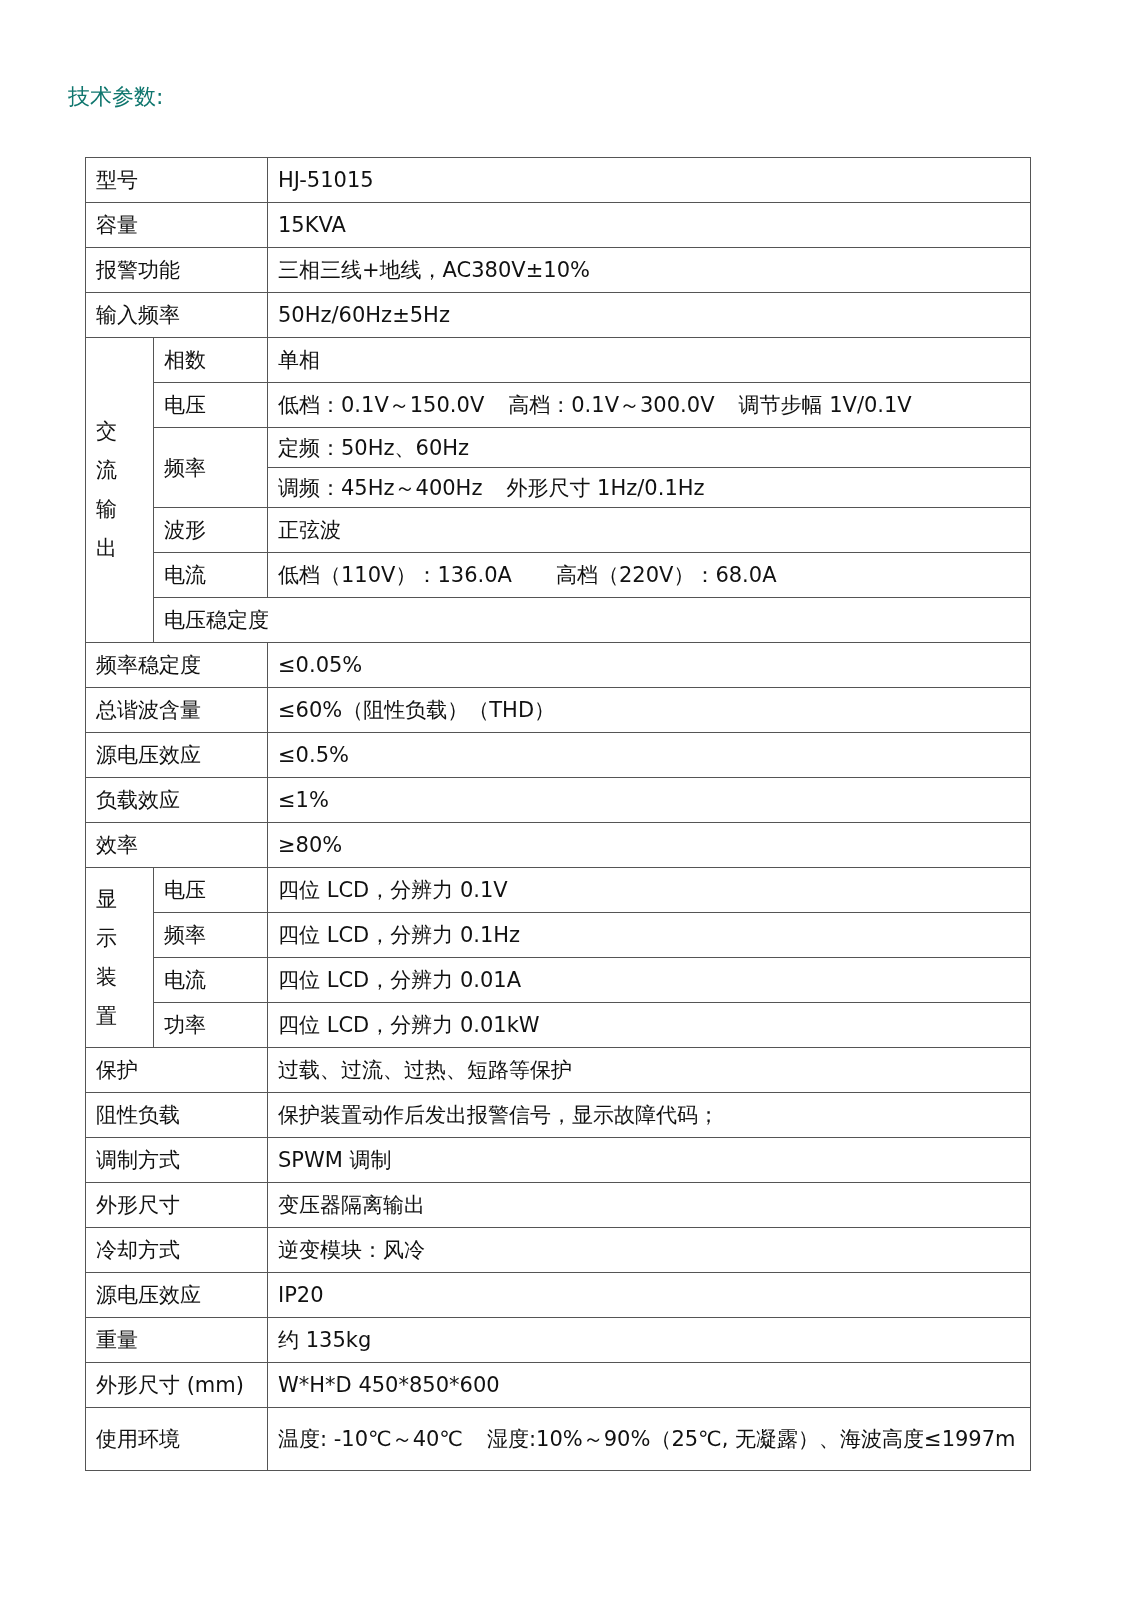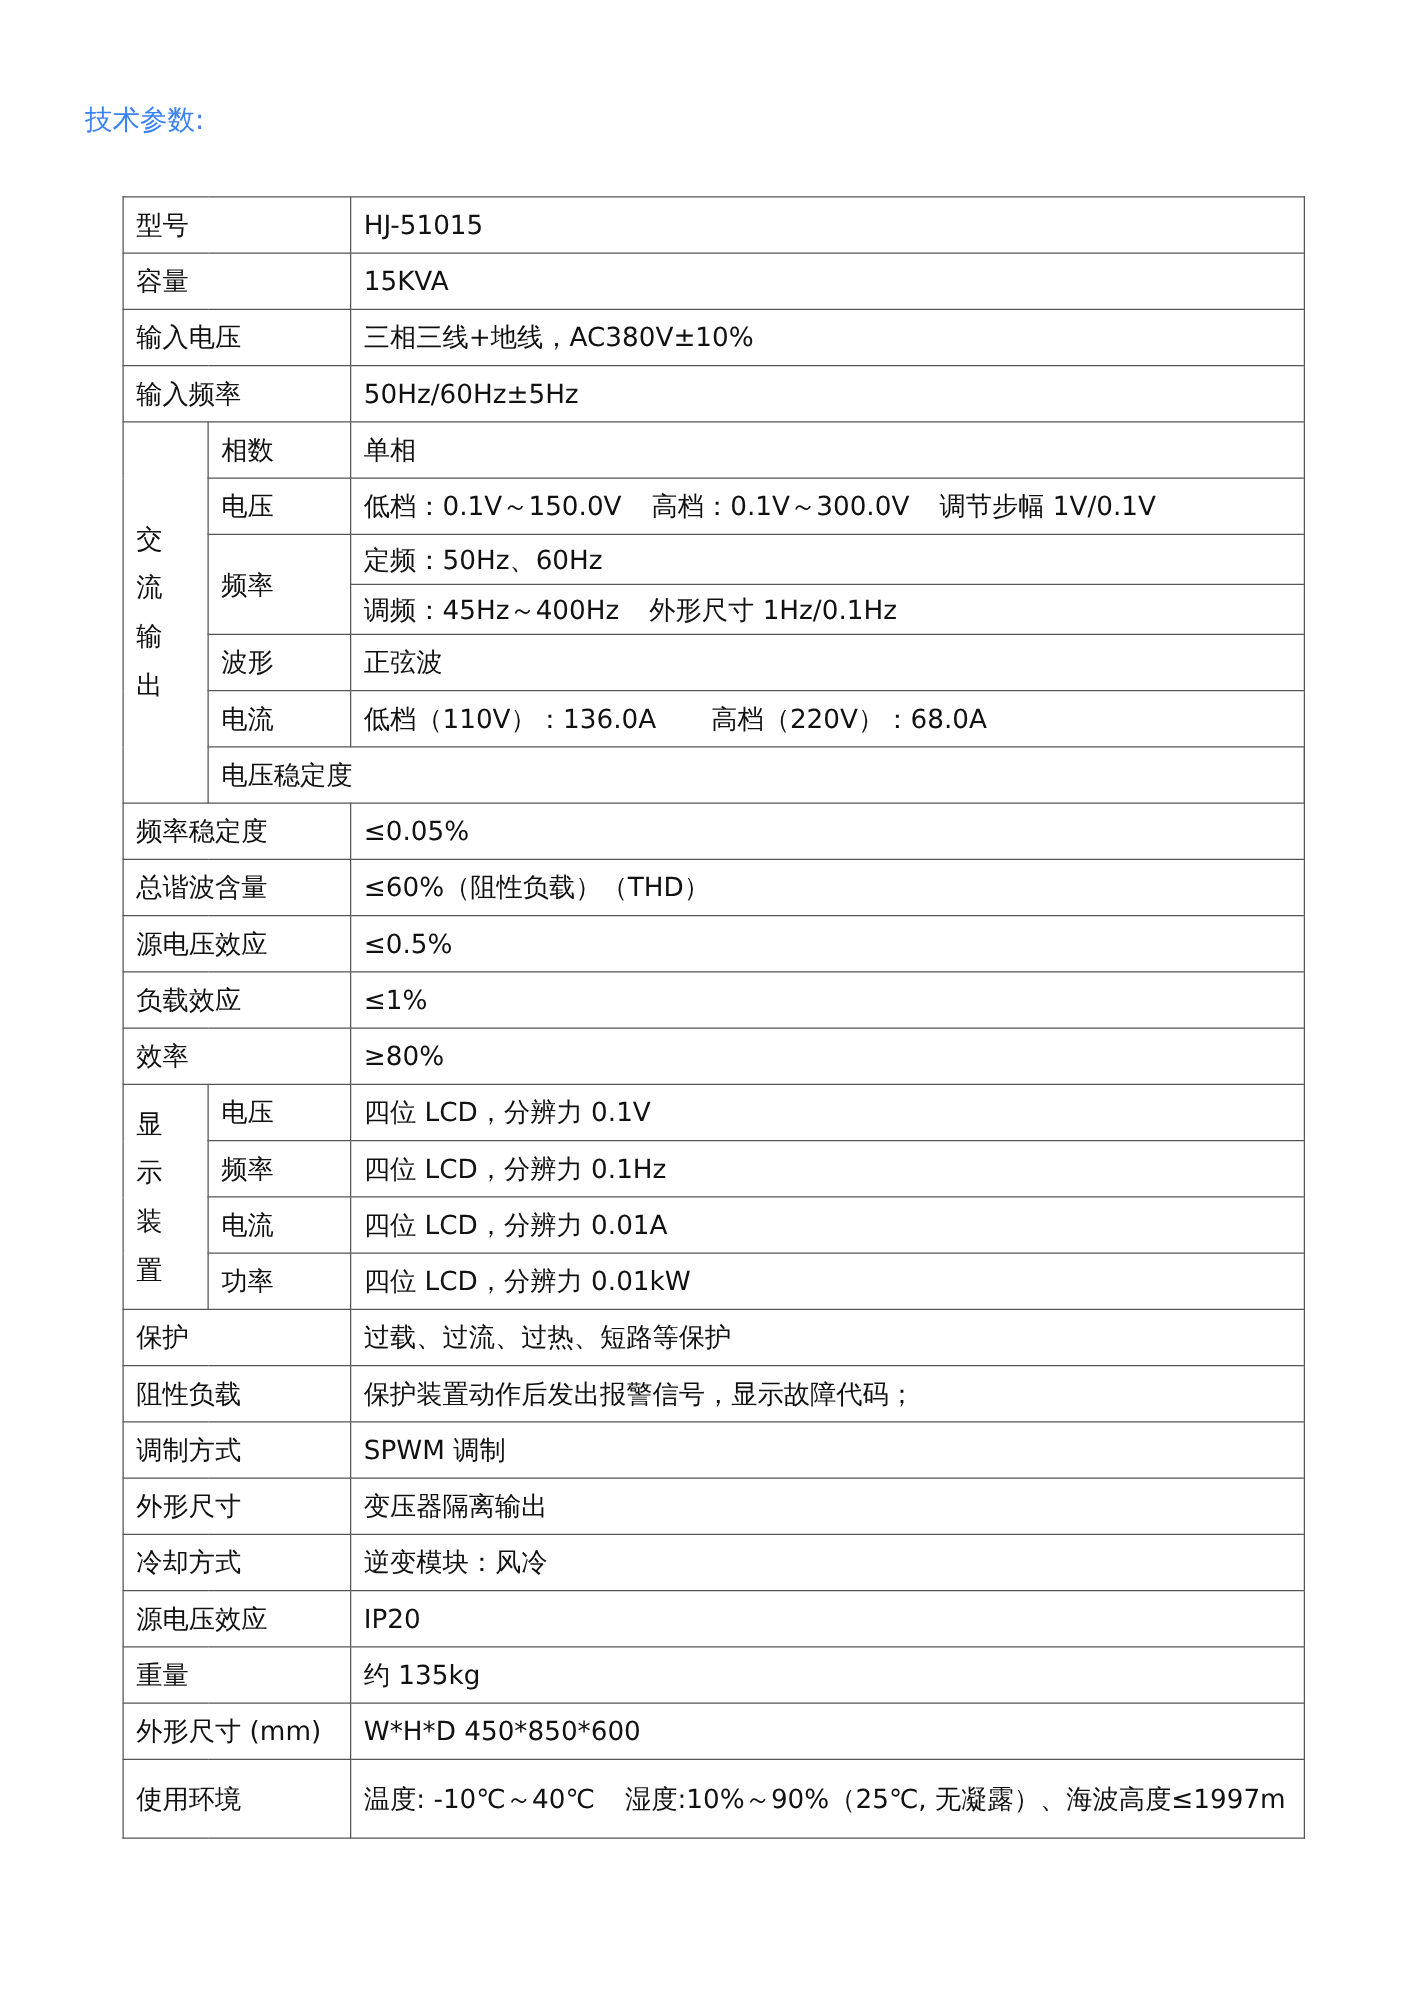--- a/index.html
+++ b/index.html
@@ -3,24 +3,24 @@
 <meta charset="utf-8">
 <style>
   html, body { margin: 0; padding: 0; background: #ffffff; }
   body {
     width: 1131px; height: 1600px; position: relative; overflow: hidden;
     font-family: "DejaVu Sans", "Liberation Sans", sans-serif;
     color: #111111;
   }
   .heading {
     position: absolute; left: 68px; top: 82px;
-    font-size: 22px; line-height: 30px; color: #3b82f6;
+    font-size: 22px; line-height: 30px; color: #0f766e;
   }
   table.spec {
-    position: absolute; left: 98px; top: 157px;
+    position: absolute; left: 85px; top: 157px;
     width: 945px;
     border-collapse: collapse;
     table-layout: fixed;
     font-size: 21px;
   }
   table.spec td {
     border: 1.5px solid #555555;
     padding: 0 0 0 10px;
     vertical-align: middle;
     white-space: nowrap;
@@ -57,21 +57,21 @@
   <tbody>
     <tr>
       <td colspan="2">型号</td>
       <td>HJ-51015</td>
     </tr>
     <tr>
       <td colspan="2">容量</td>
       <td>15KVA</td>
     </tr>
     <tr>
-      <td colspan="2">输入电压</td>
+      <td colspan="2">报警功能</td>
       <td>三相三线+地线，AC380V±10%</td>
     </tr>
     <tr>
       <td colspan="2">输入频率</td>
       <td>50Hz/60Hz±5Hz</td>
     </tr>
 
     <tr>
       <td rowspan="7" class="group">
         <span>交</span>

